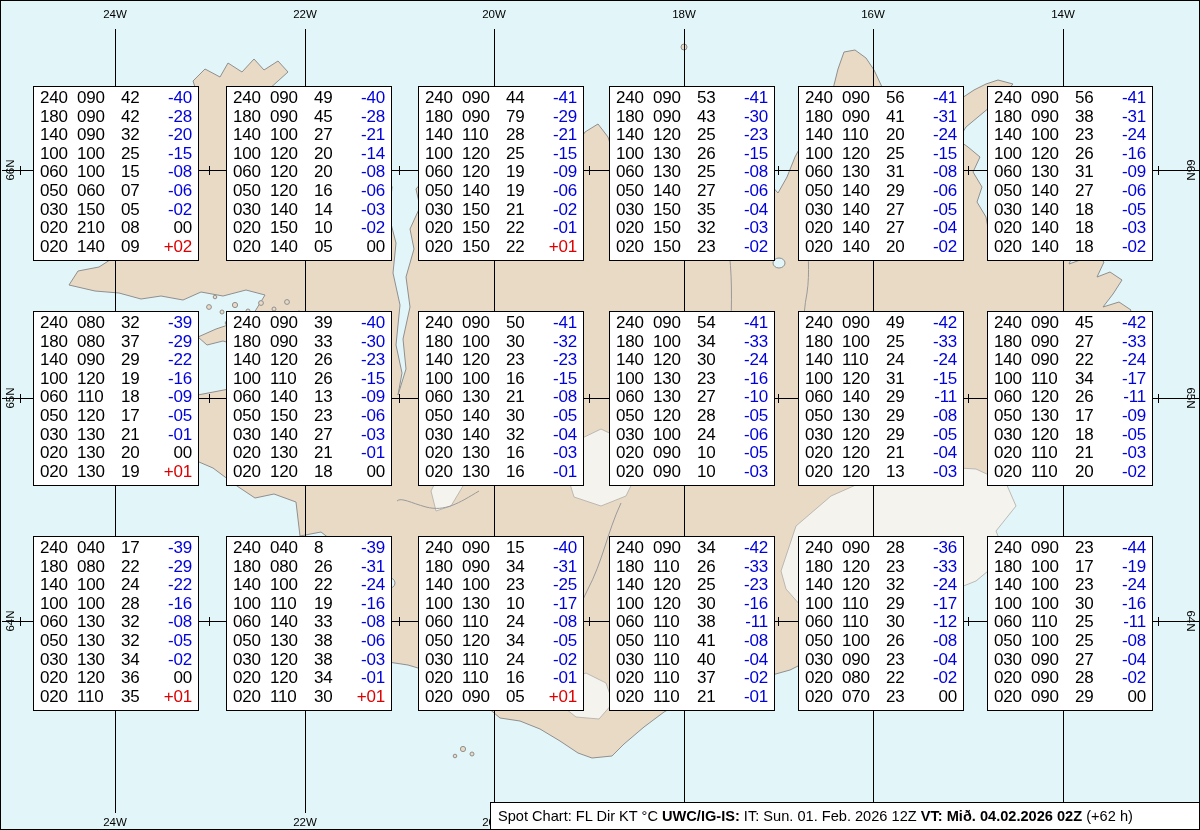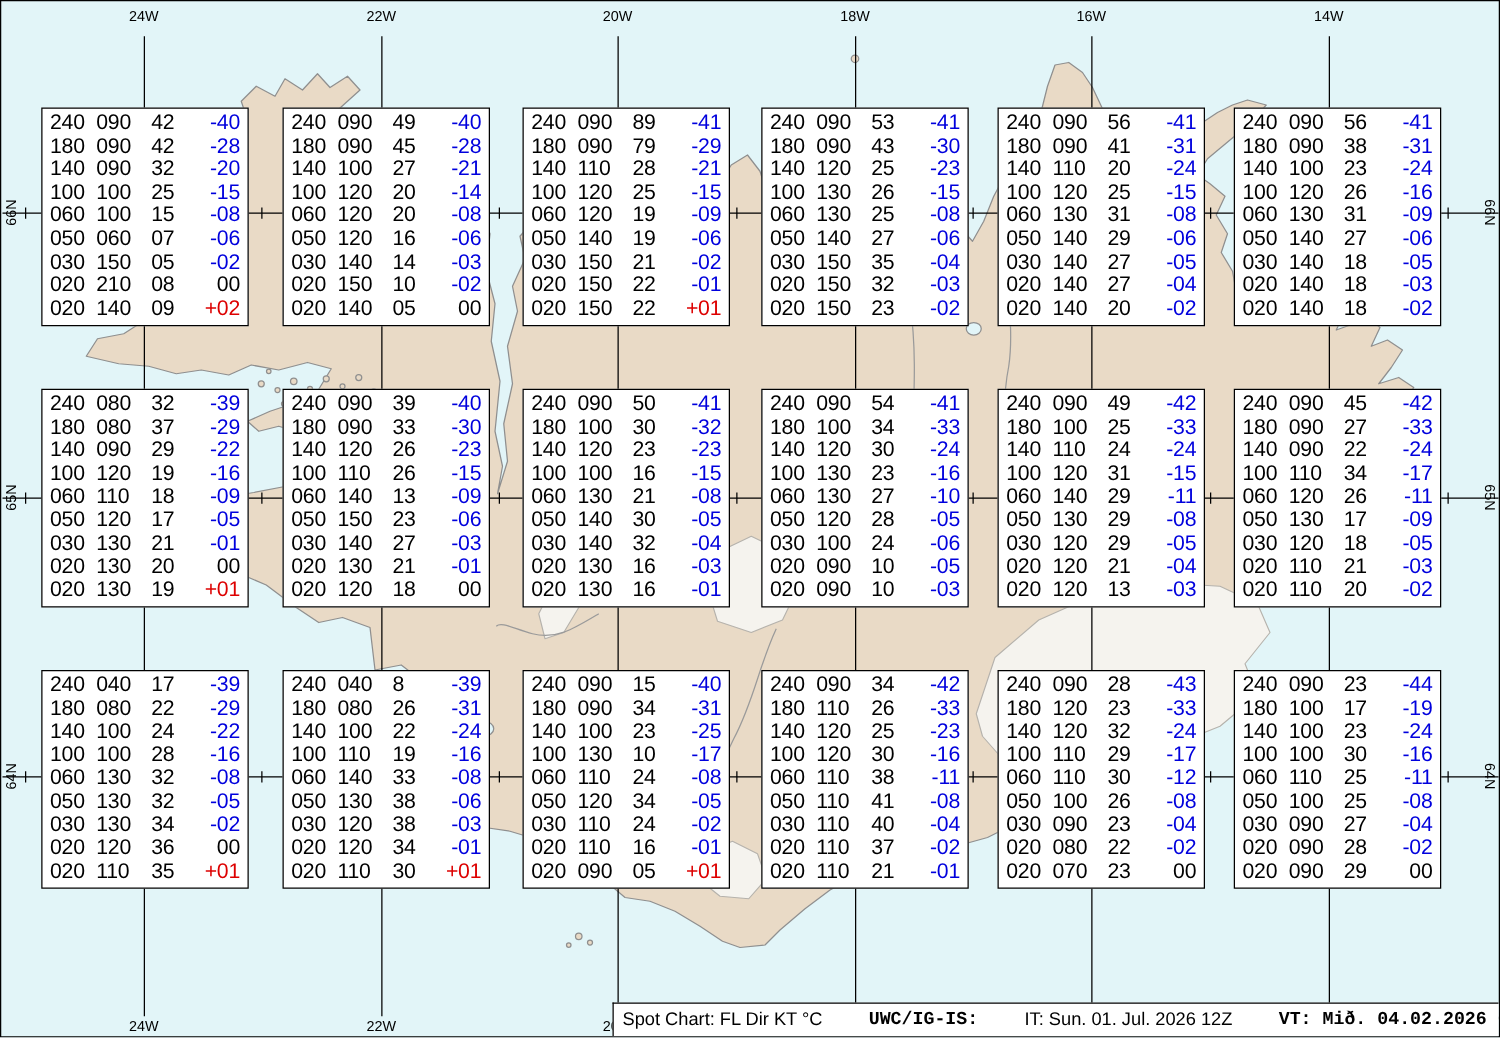--- a/index.html
+++ b/index.html
@@ -31,23 +31,23 @@
   }
   .spot-row .kt{text-align:left;padding-left:2px;}
   .spot-row .temp{text-align:right;}
   .t-neg{color:var(--neg,#0000dd);}
   .t-pos{color:var(--pos,#dd0000);}
   .t-zero{color:#000;}
   #statusbar{
     position:absolute;left:489px;top:801px;right:0;bottom:0;background:#fff;
     border-top:1.5px solid #000;border-left:1.5px solid #000;box-sizing:border-box;
     z-index:5;display:flex;align-items:center;padding-left:7px;
-    font-size:14.6px;white-space:pre;color:#000;gap:33px;
+    font-size:14.6px;white-space:pre;color:#000;
   }
-  #statusbar .seg-bold{font-weight:bold;font-family:Liberation Mono, monospace;}
+  #statusbar .seg-bold{font-weight:bold;}
 </style>
 </head>
 <body>
 
 <div id="canvas">
 
   <svg id="terrain" width="1200" height="830" viewBox="0 0 1200 830">
     <g stroke="var(--coast,#8f8f8f)" stroke-width="1" fill="var(--land,#e9dac6)" stroke-linejoin="round">
       <path d="M237,662 L244,640 240,610 253,621 272,613 290,619 304,609 312,587 300,569 298,549 318,556 333,541 320,531 299,535 295,501 273,493 254,497 236,485 212,467 184,455 150,449 123,441 109,424 116,407 142,402 172,398 202,393 228,388 248,381 263,385 286,378 306,371 320,357 325,346 307,342 286,348 264,342 242,346 222,340 206,344 197,336 215,328 236,321 253,312 264,294 245,289 222,295 200,291 182,299 160,295 140,298 118,292 94,290 68,284 77,270 98,266 112,257 103,247 118,239 131,231 123,220 140,210 132,198 150,188 142,175 161,165 153,151 172,142 166,129 184,120 179,106 197,95 192,80 204,68 219,76 227,62 241,71 253,58 263,69 277,60 287,71 267,89 275,99 262,111 271,121 256,132 264,142 250,151 259,161 247,171 256,179 246,189 268,183 283,170 295,179 288,191 307,181 321,171 335,180 327,193 345,183 361,172 371,150 377,128 386,142 382,164 391,186 388,215 395,242 392,272 399,304 395,344 401,372 397,394 405,368 402,338 409,306 405,276 413,248 409,228 419,206 415,188 427,174 439,184 435,206 447,196 461,186 473,168 484,142 493,159 501,181 513,202 525,222 537,237 546,244 554,214 559,184 571,152 584,131 597,123 607,136 614,158 611,182 621,204 631,226 641,242 650,246 655,222 659,196 663,168 668,141 655,131 668,125 681,138 690,160 700,172 712,166 724,152 736,138 748,126 758,123 768,131 764,150 772,166 768,182 777,192 786,176 794,156 802,141 811,128 818,118 825,107 831,92 837,68 843,51 854,49 865,57 873,69 881,86 893,101 902,124 913,136 925,128 937,117 949,107 961,97 973,89 985,83 997,79 1012,83 1001,95 989,106 977,116 965,126 957,139 967,146 979,156 972,171 981,186 976,201 985,216 987,227 997,233 1009,228 1021,222 1033,226 1044,236 1038,251 1051,245 1063,240 1075,248 1068,263 1082,258 1093,252 1103,261 1096,276 1109,271 1121,279 1112,293 1102,306 1118,301 1130,309 1121,323 1110,336 1126,331 1138,341 1128,355 1115,366 1120,381 1108,393 1094,401 1080,412 1068,421 1055,431 1043,442 1032,452 1021,462 1009,473 997,485 985,497 973,509 961,521 949,533 939,546 947,561 937,573 925,581 911,591 897,601 883,611 867,621 851,631 835,641 819,651 805,661 789,669 771,674 751,677 729,681 707,689 685,699 663,711 643,726 623,743 611,755 591,757 577,752 559,740 539,728 519,720 499,717 479,700 459,685 441,675 427,670 407,664 387,661 367,659 347,657 329,656 311,651 295,649 279,654 261,659 247,663 Z"></path>
 
@@ -275,21 +275,21 @@
           <span class="fl">020</span>
           <span class="dir">140</span>
           <span class="kt">05</span>
           <span class="temp t-zero">00</span>
         </div>
       </div>
       <div class="spot-box" style="left: 417px; top: 85px; width: 166px; height: 175px;">
         <div class="spot-row">
           <span class="fl">240</span>
           <span class="dir">090</span>
-          <span class="kt">89</span>
+          <span class="kt">44</span>
           <span class="temp t-neg">-41</span>
         </div>
         <div class="spot-row">
           <span class="fl">180</span>
           <span class="dir">090</span>
           <span class="kt">79</span>
           <span class="temp t-neg">-29</span>
         </div>
         <div class="spot-row">
           <span class="fl">140</span>
@@ -1060,21 +1060,21 @@
           <span class="dir">110</span>
           <span class="kt">21</span>
           <span class="temp t-neg">-01</span>
         </div>
       </div>
       <div class="spot-box" style="left: 797px; top: 535px; width: 166px; height: 175px;">
         <div class="spot-row">
           <span class="fl">240</span>
           <span class="dir">090</span>
           <span class="kt">28</span>
-          <span class="temp t-neg">-43</span>
+          <span class="temp t-neg">-36</span>
         </div>
         <div class="spot-row">
           <span class="fl">180</span>
           <span class="dir">120</span>
           <span class="kt">23</span>
           <span class="temp t-neg">-33</span>
         </div>
         <div class="spot-row">
           <span class="fl">140</span>
           <span class="dir">120</span>
@@ -1169,15 +1169,15 @@
         </div>
         <div class="spot-row">
           <span class="fl">020</span>
           <span class="dir">090</span>
           <span class="kt">29</span>
           <span class="temp t-zero">00</span>
         </div>
       </div>
     </div>
 
-  <div id="statusbar"><span>Spot Chart: FL Dir KT °C </span><span class="seg-bold">UWC/IG-IS:</span><span> IT: Sun. 01. Jul. 2026 12Z </span><span class="seg-bold">VT: Mið. 04.02.2026 02Z</span><span> (+62 h)</span></div>
+  <div id="statusbar"><span>Spot Chart: FL Dir KT °C </span><span class="seg-bold">UWC/IG-IS:</span><span> IT: Sun. 01. Feb. 2026 12Z </span><span class="seg-bold">VT: Mið. 04.02.2026 02Z</span><span> (+62 h)</span></div>
 
 </div>
 
 </body></html>

